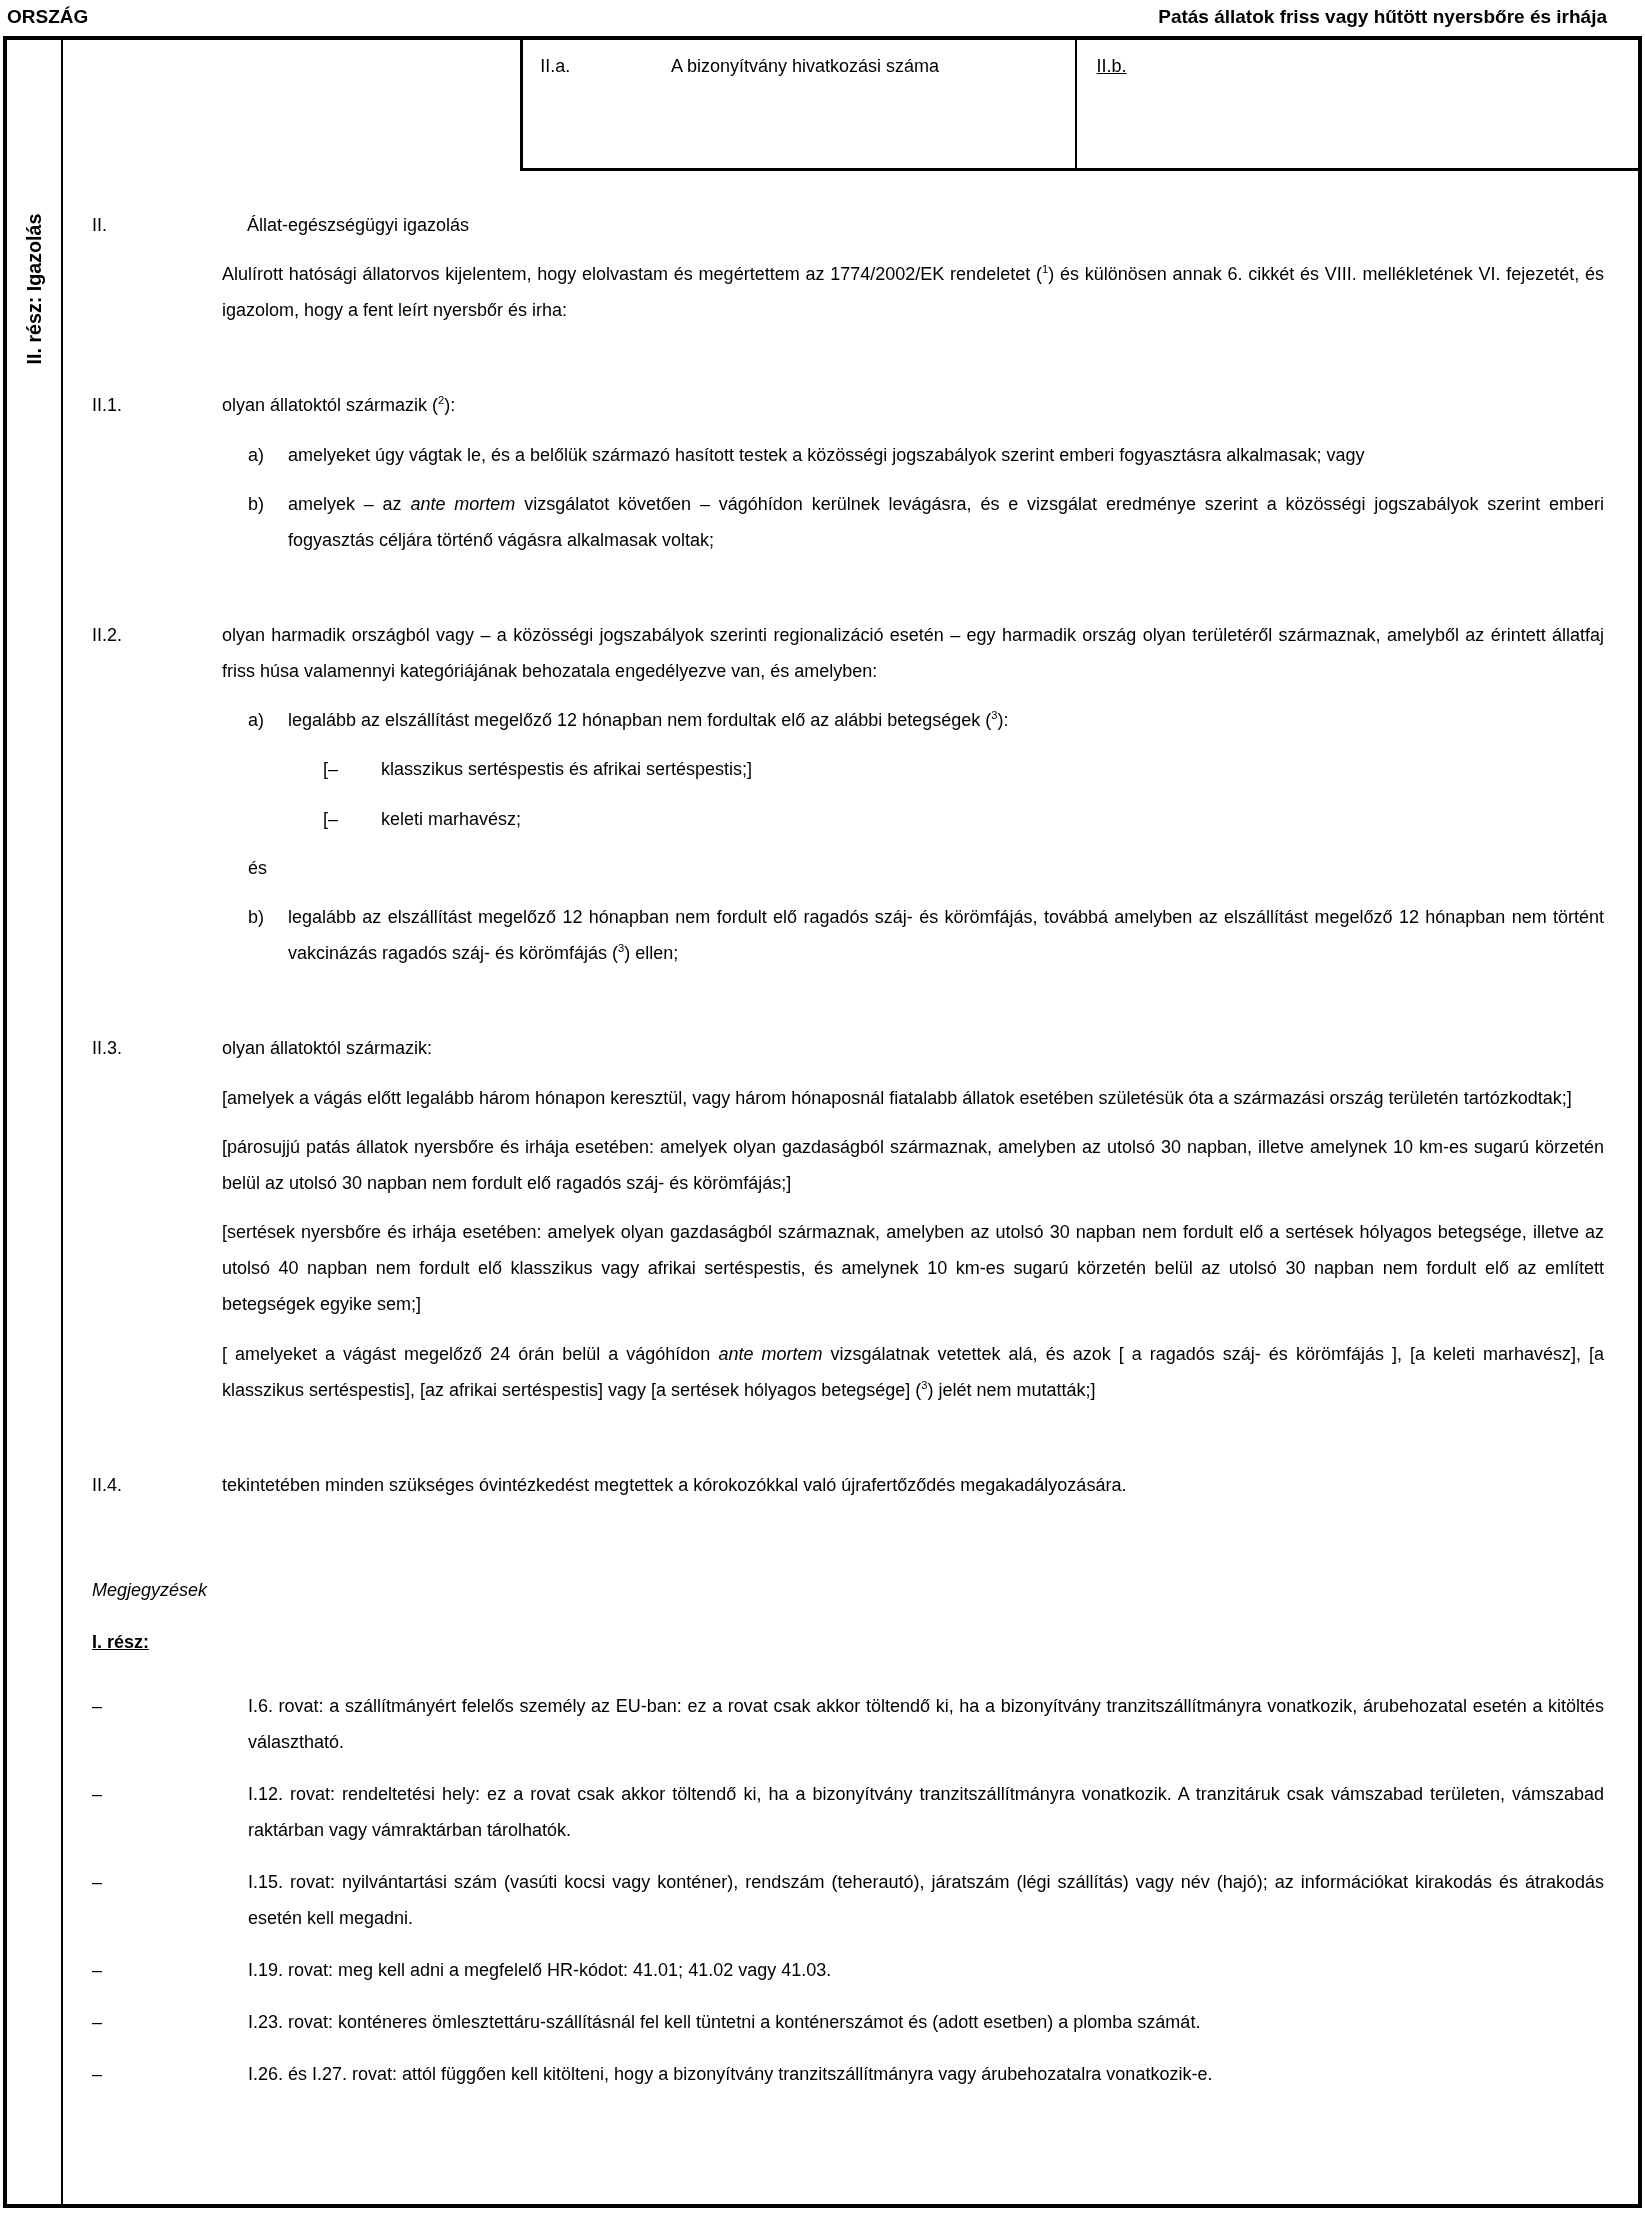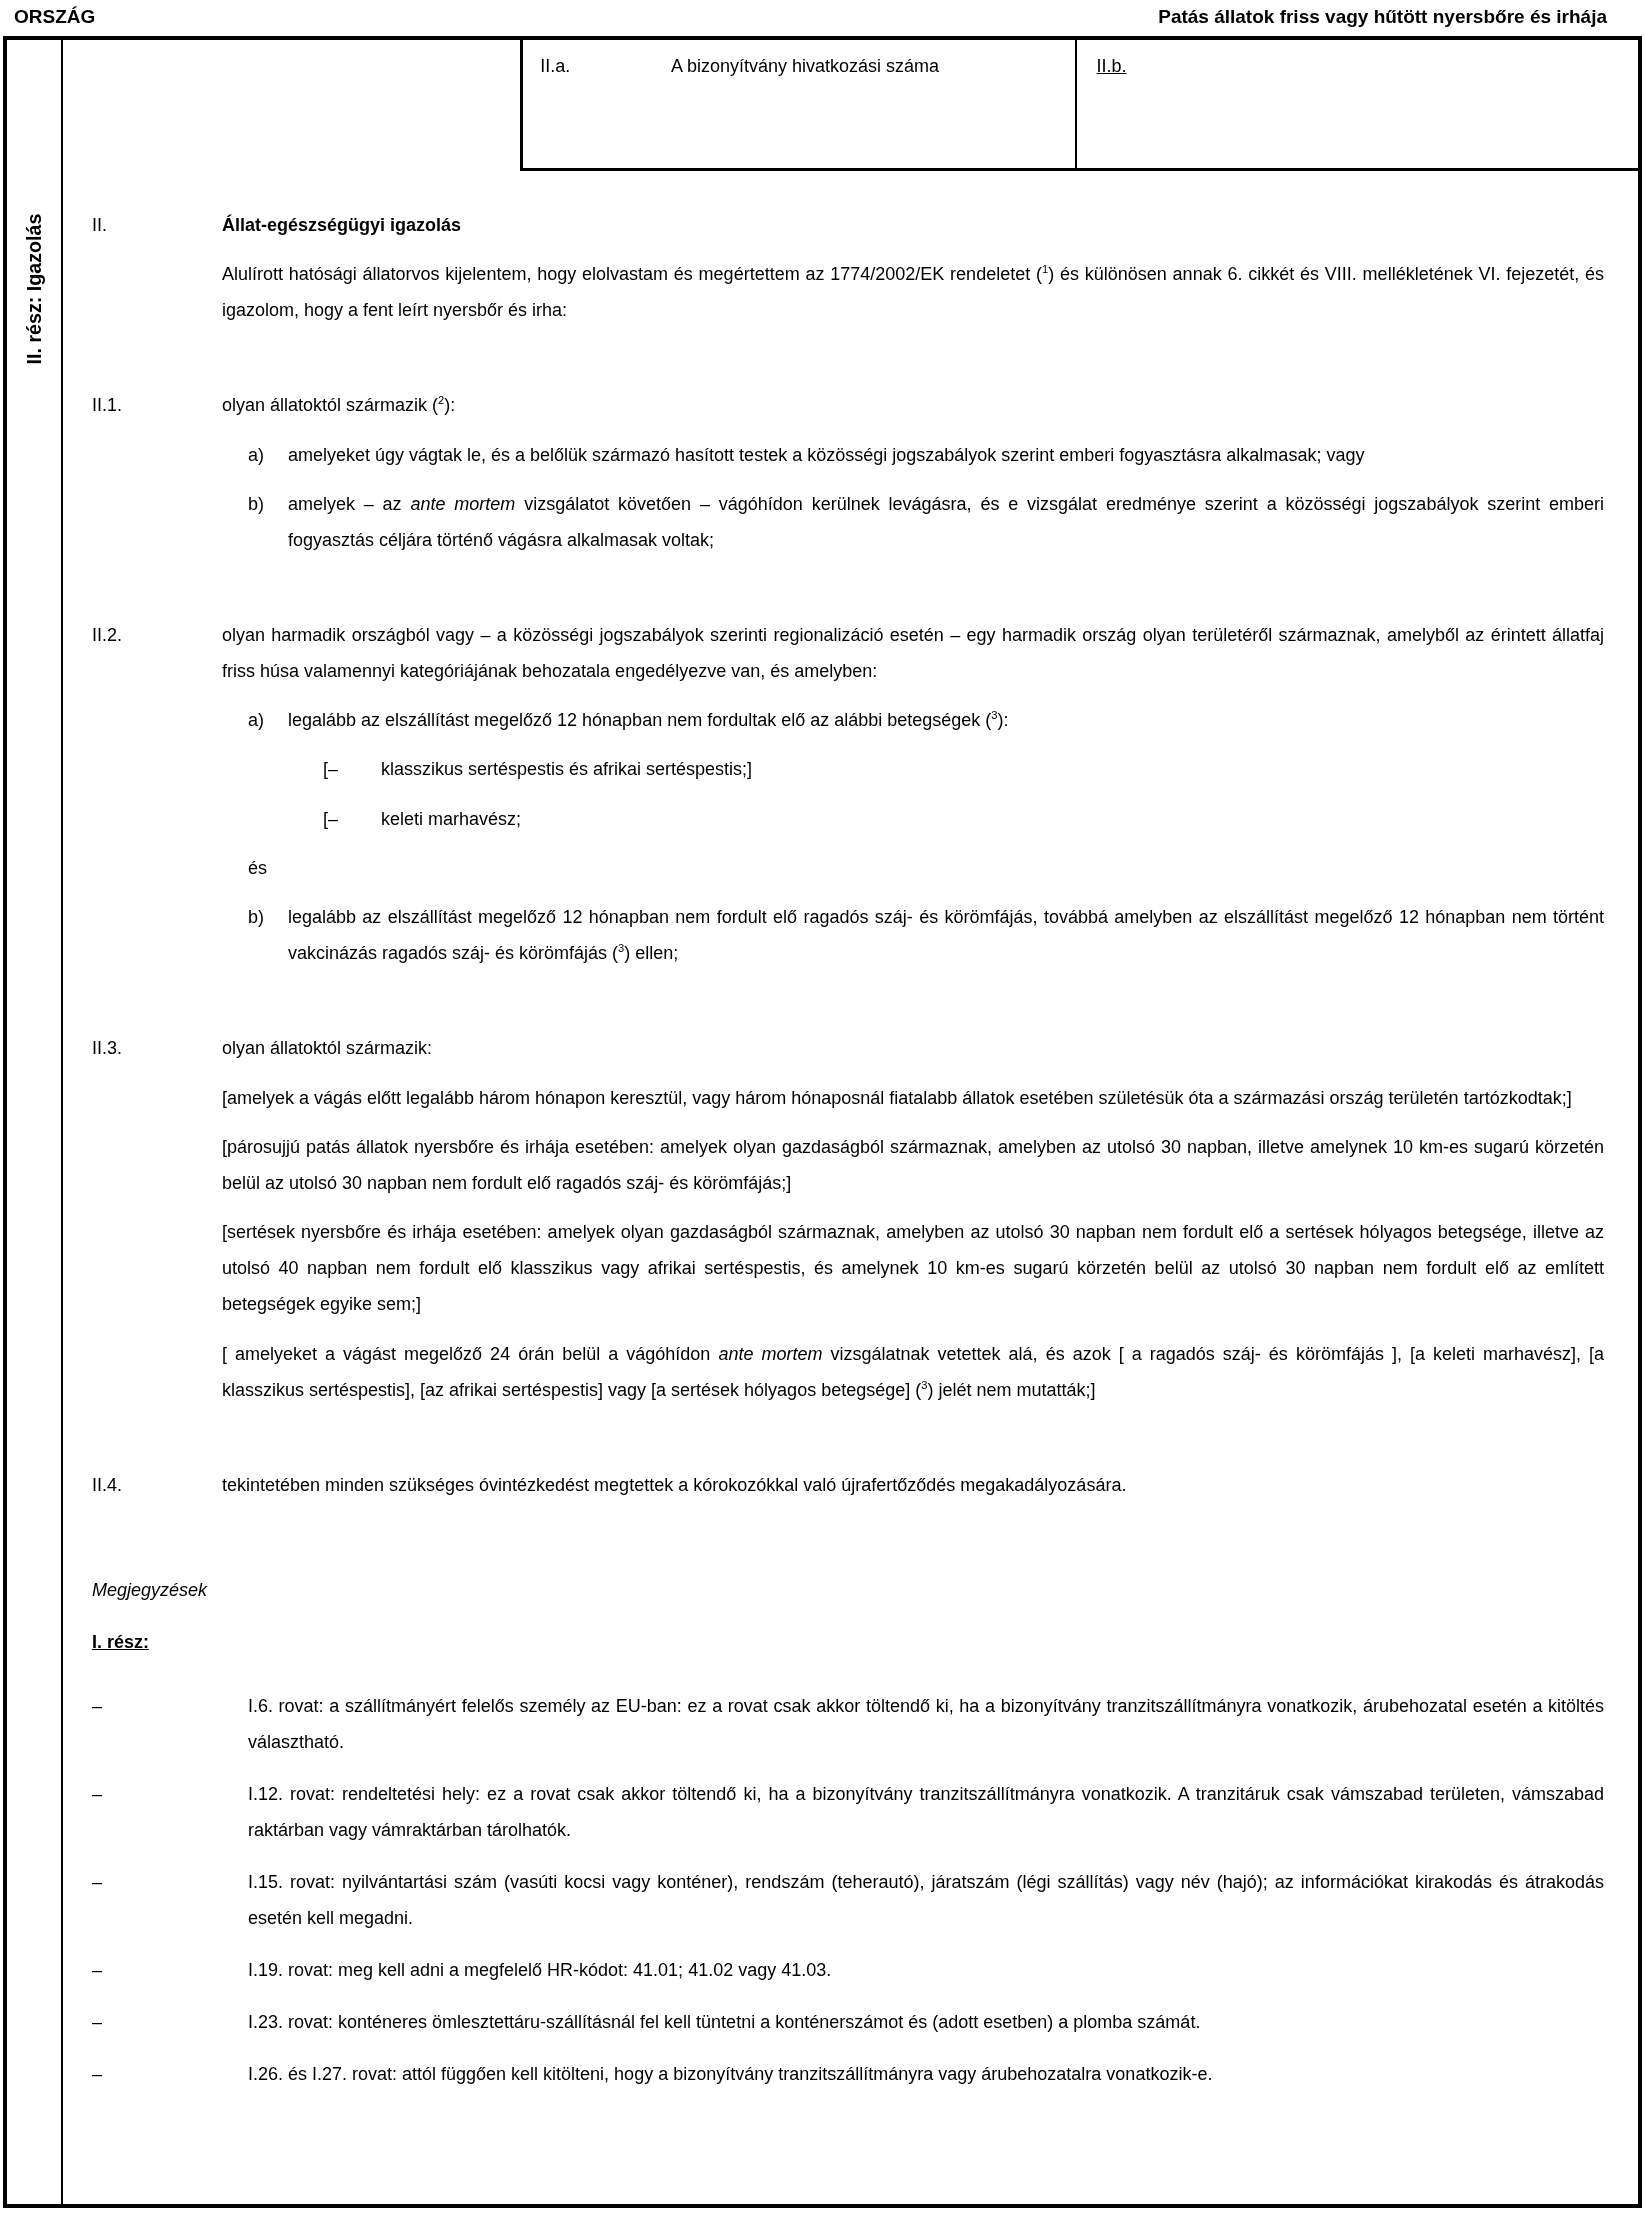--- a/index.html
+++ b/index.html
@@ -6,21 +6,21 @@
   body{
     width:1645px;height:2216px;
     font-family:"Liberation Sans","DejaVu Sans",sans-serif;
     color:#000;
     -webkit-font-smoothing:antialiased;
   }
   .page{position:relative;width:1645px;height:2216px;background:#fff;overflow:hidden;}
 
   
   .top-row{
-    position:absolute;top:4.6px;left:14px;right:38px;
+    position:absolute;top:4.6px;left:7px;right:38px;
     display:flex;justify-content:space-between;align-items:flex-start;
     font-weight:bold;font-size:19px;line-height:23px;
   }
 
   
   .frame{
     position:absolute;top:36px;left:2.9px;right:2.9px;bottom:8px;
     border:4.6px solid #000;
     display:flex;
     box-sizing:border-box;
@@ -53,21 +53,21 @@
   }
 
   
   .content{
     flex:1;font-size:18px;line-height:36px;
     padding:36px 34px 0 29px;
     box-sizing:border-box;
   }
   .row{display:grid;grid-template-columns:130px 1fr;}
   .sect{margin-top:59px;}
-  .row-title{font-weight:bold;}
+  .row-title{font-weight:normal;margin-left:25px;}
   .just{text-align:justify;}
   .para{margin-top:13.3px;}
   .item{display:grid;grid-template-columns:40px 1fr;margin-left:26px;margin-top:13.3px;}
   .bracket{display:grid;grid-template-columns:58px 1fr;margin-left:101px;margin-top:13.3px;}
   .connector{margin-left:26px;margin-top:13.3px;}
   .it{font-style:italic;}
   .fnref{font-size:0.62em;vertical-align:super;line-height:0;letter-spacing:0;}
 
   .notes-heading{font-style:italic;margin-top:69px;}
   .part1-heading{font-weight:bold;margin-top:16px;text-decoration:underline;}

